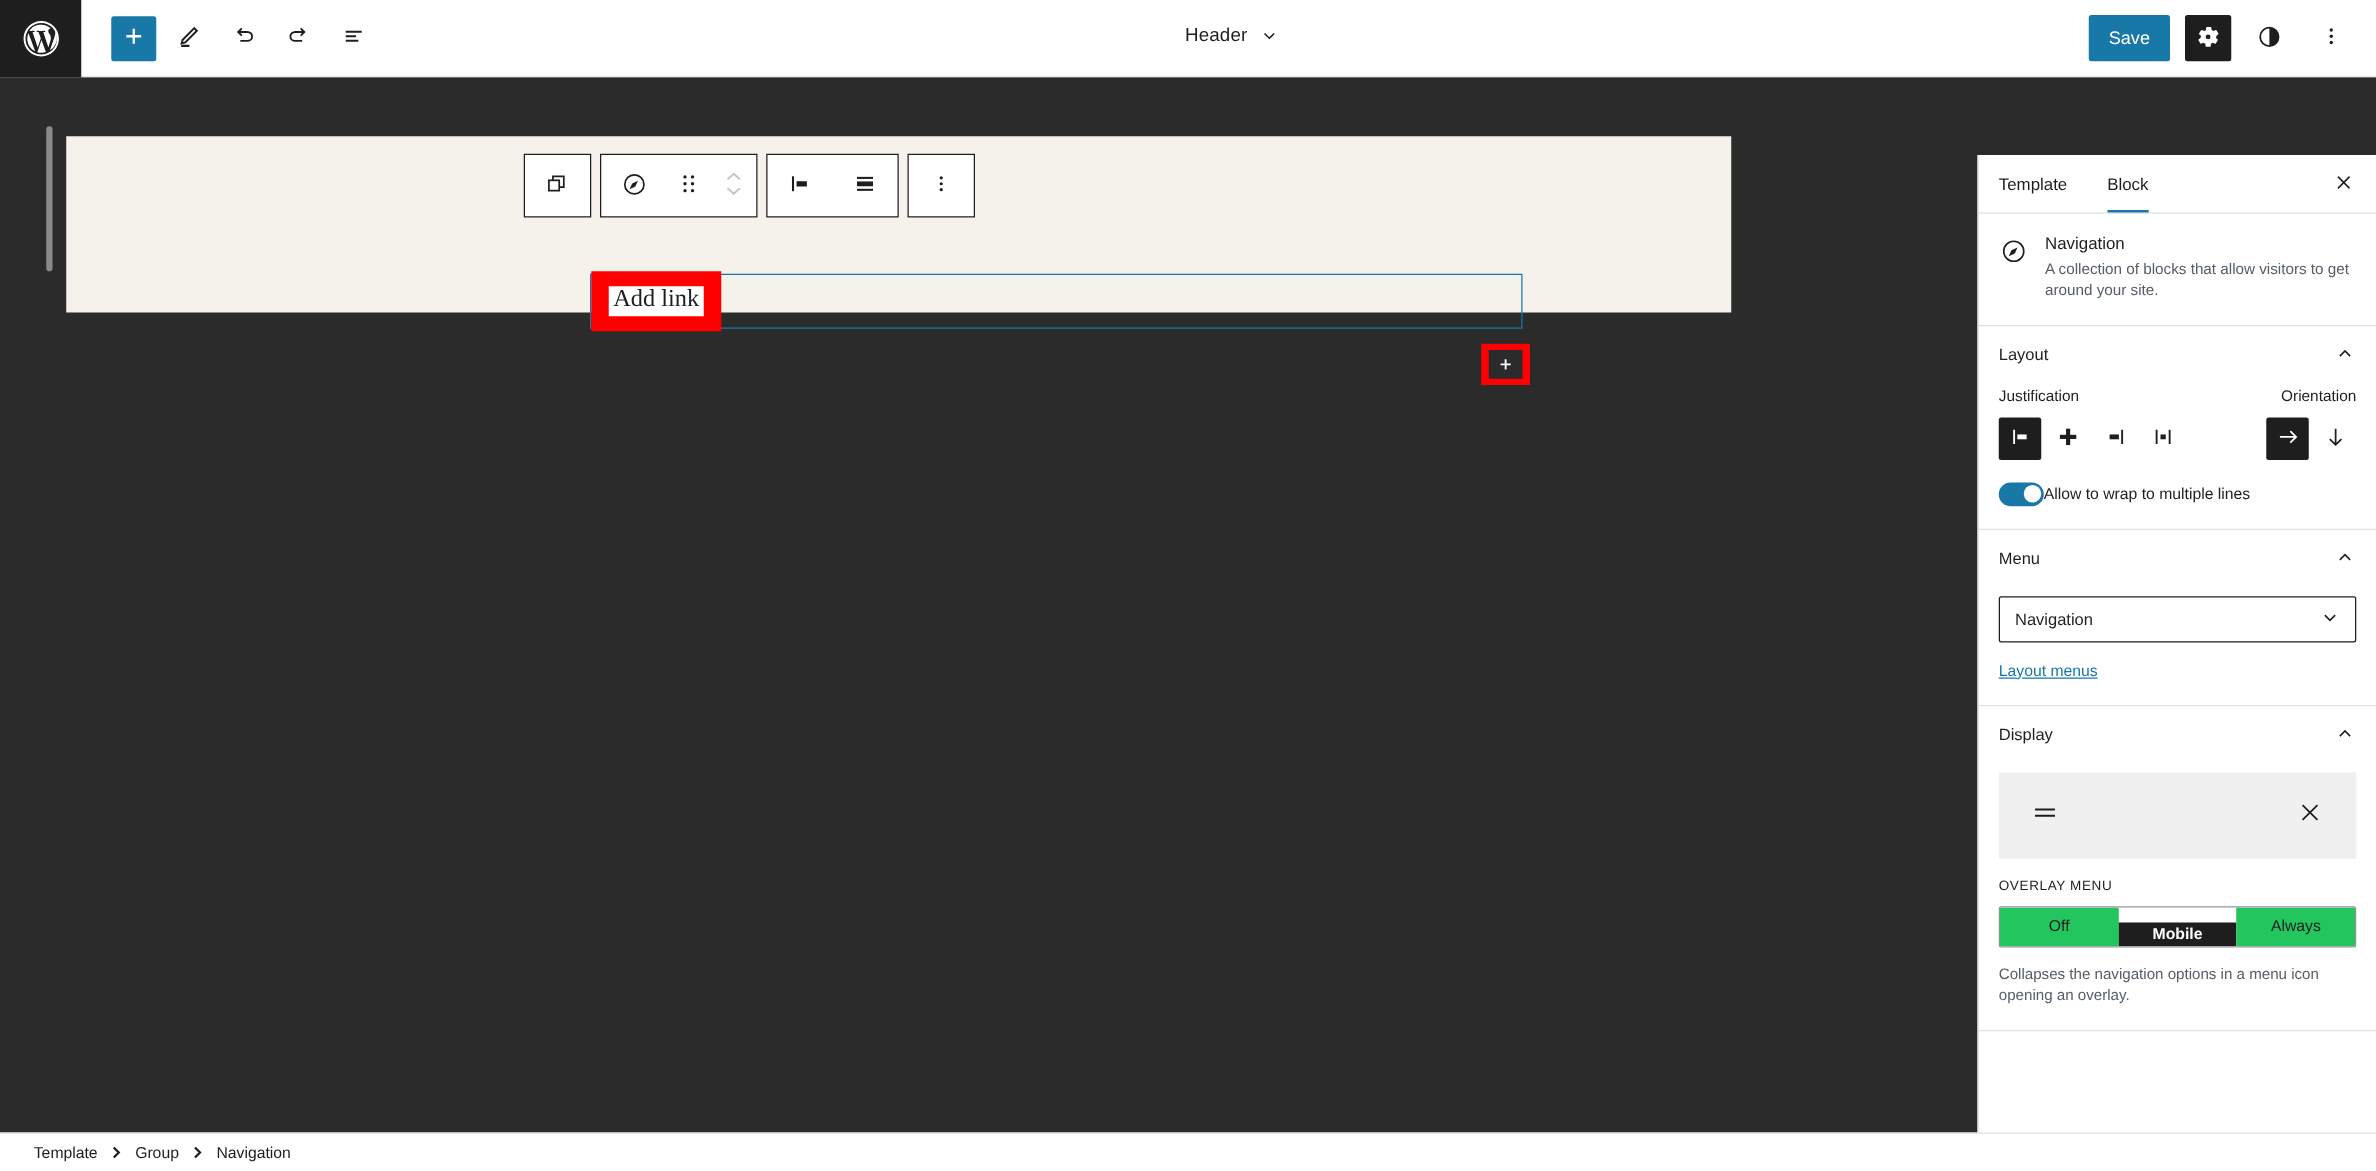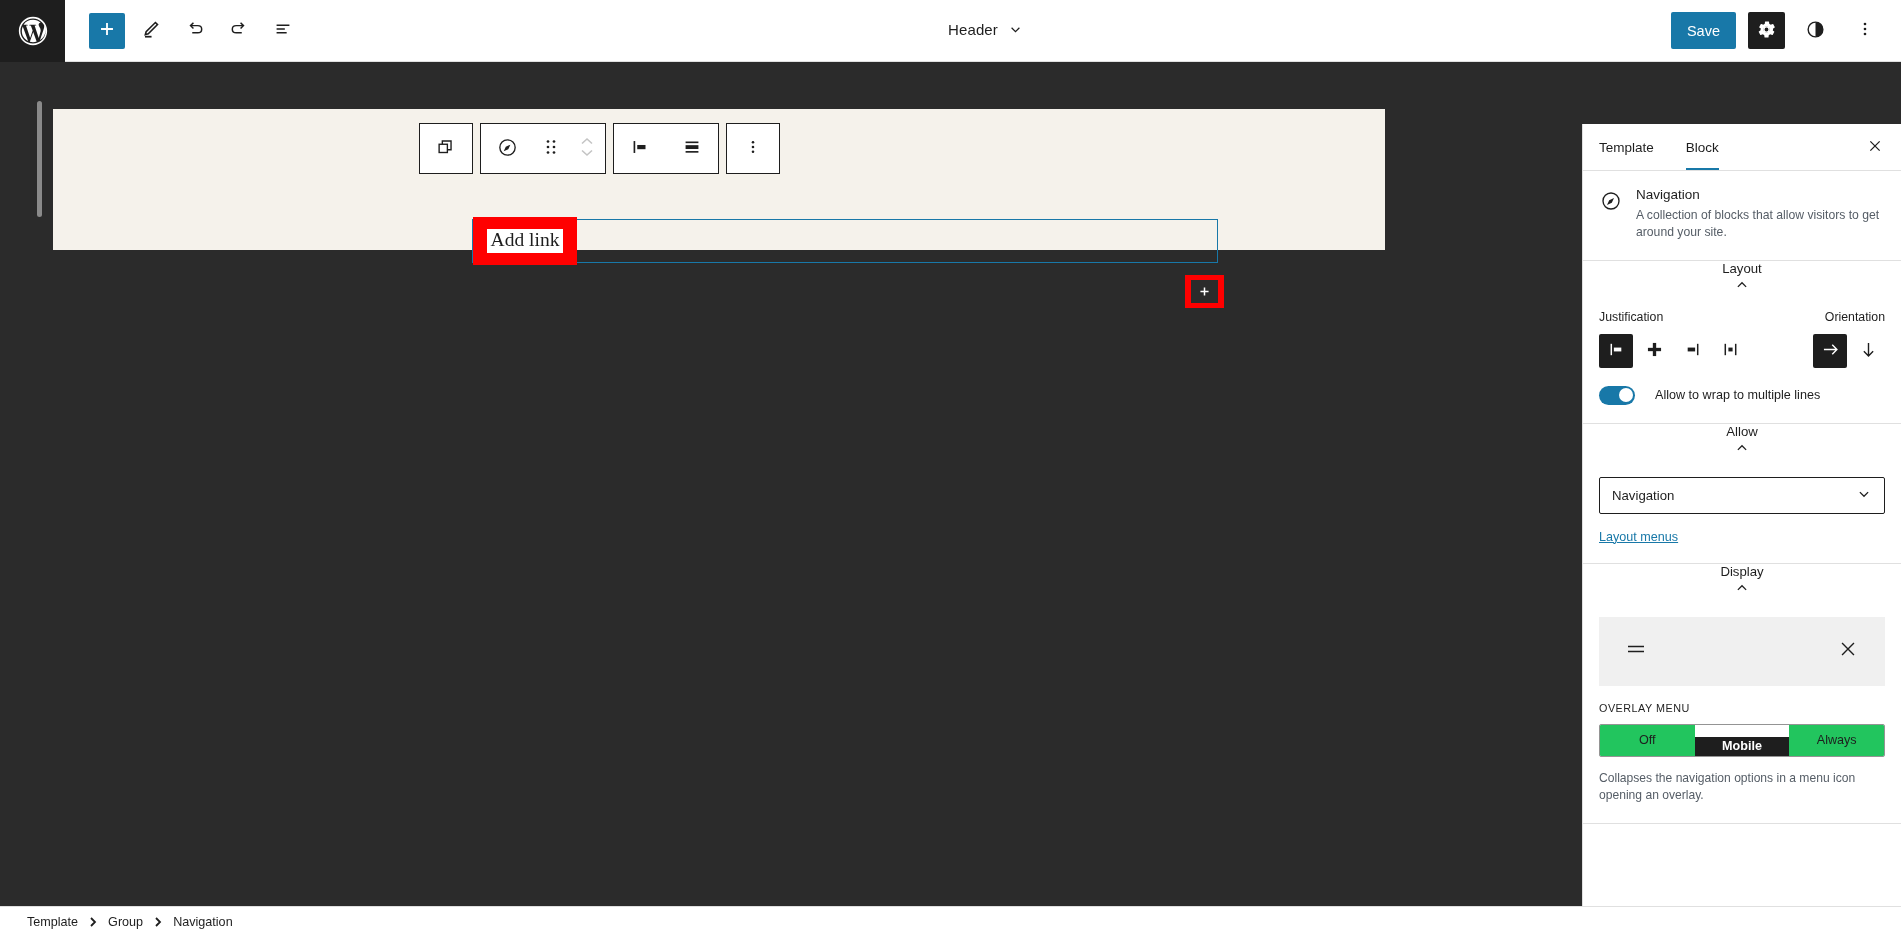--- a/index.html
+++ b/index.html
@@ -200,38 +200,38 @@
     display: flex; gap: 13px;
     padding: 16px 16px 18px 16px;
     border-bottom: 1px solid #e0e0e0;
   }
   .bc-icon { flex: 0 0 auto; padding-top: 2px; color: #1e1e1e; }
   .bc-title { font-size: 13.5px; color: #1e1e1e; margin-bottom: 5px; }
   .bc-desc { font-size: 12.2px; color: #555d66; line-height: 1.42; }
 
   .sb-panel { border-bottom: 1px solid #e0e0e0; padding: 0 16px 18px 16px; }
   .sb-panel-head {
-    display: flex; align-items: center; justify-content: flex-start;
-    height: 45px; cursor: pointer; flex-direction: column;
+    display: flex; align-items: center; justify-content: space-between;
+    height: 45px; cursor: pointer;
   }
   .sb-panel-title { font-size: 13.2px; color: #1e1e1e; font-weight: 500; }
   .chev { color: #1e1e1e; display: flex; }
 
   .layout-labels { display: flex; justify-content: space-between; margin-top: 4px; gap: 15px; }
   .lbl { font-size: 12.3px; color: #1e1e1e; }
   .layout-controls { display: flex; justify-content: space-between; align-items: center; margin-top: 10px; }
   .jgroup, .ogroup { display: flex; align-items: center; gap: 4px; }
   .jbtn {
     width: 34px; height: 34px; border: none; background: transparent;
     display: flex; align-items: center; justify-content: center;
     cursor: pointer; color: #1e1e1e; border-radius: 2px; padding: 0;
   }
   .jbtn.sel { background: #1e1e1e; color: #ffffff; }
 
-  .toggle-row { display: flex; align-items: center; gap: 20px; margin-top: 18px; }
+  .toggle-row { display: flex; align-items: center; gap: 0; margin-top: 18px; }
   .switch {
     width: 36px; height: 19px; border-radius: 10px;
     background: #1878a8; position: relative; cursor: pointer; flex: 0 0 auto;
   }
   .switch .knob {
     position: absolute; top: 2.5px; right: 2.5px;
     width: 14px; height: 14px; border-radius: 50%;
     background: #fff;
   }
   .toggle-label { font-size: 12.6px; color: #1e1e1e; }
@@ -588,21 +588,21 @@
       <div class="toggle-row">
         <div class="switch">
             <div class="knob"></div>
           </div>
         <span class="toggle-label">Allow to wrap to multiple lines</span>
       </div>
     </div>
 
     <div class="sb-panel">
       <div class="sb-panel-head">
-        <span class="sb-panel-title">Allow</span>
+        <span class="sb-panel-title">Menu</span>
         <span class="chev">
           <svg width="18" height="18" viewBox="0 0 24 24" fill="none" stroke="#1e1e1e" stroke-width="1.7">
               <path d="M6.5 14.5L12 9l5.5 5.5"></path>
             </svg>
         </span>
       </div>
       <div class="select-box">
         <span>Navigation</span>
         <span>
           <svg width="18" height="18" viewBox="0 0 24 24" fill="none" stroke="#1e1e1e" stroke-width="1.7">

